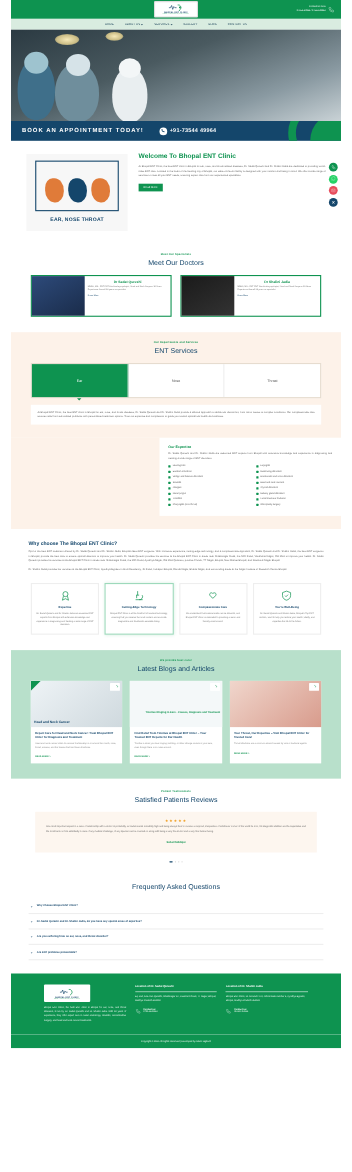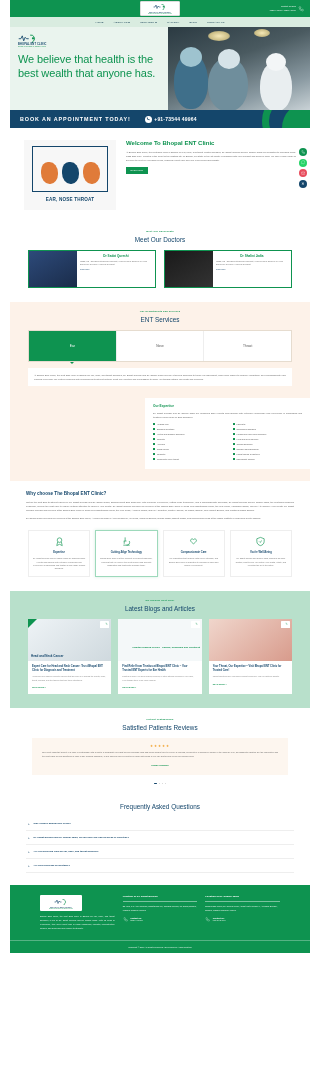--- a/index.html
+++ b/index.html
@@ -227,34 +227,20 @@
       </a>
     <a href="#">
         <span>BLOG</span>
       </a>
     <a href="#">
         <span>CONTACT US</span>
       </a>
   </div>
 
   <div class="hero">
-    <div class="hero-left">
-      <div class="hero-logo">
-        <div class="logo-mark">
-          <svg width="20" height="10" viewBox="0 0 28 14">
-            <path d="M1 8 L4 8 L6 4 L8 11 L10 6 L12 8 L15 8" stroke="#14466b" stroke-width="1.2" fill="none"></path>
-            <path d="M17 3 a5 5 0 0 1 5 8 a3 3 0 0 0 -2 3" stroke="#0e9350" stroke-width="1.3" fill="none"></path>
-            <circle cx="21" cy="7.5" r="1.6" fill="#0e9350"></circle>
-          </svg>
-        </div>
-        <div class="logo-title">BHOPAL ENT CLINIC</div>
-        <div class="logo-sub">EXPERT CARE FOR EAR, NOSE &amp; THROAT</div>
-      </div>
-      <h1 class="hero-h1">We believe that health is the best wealth that anyone has.</h1>
-    </div>
     <div class="hero-right">
       <div class="or-scene">
         <div class="or-light" style="left:40px;top:4px;"></div>
         <div class="or-light" style="left:86px;top:2px;width:16px;height:8px;"></div>
         <div class="surgeon" style="left:6px;top:26px;width:34px;height:56px;background:#3f6f8a;"></div>
         <div class="surgeon" style="left:12px;top:20px;width:22px;height:20px;background:#9ec3cf;border-radius:50%;"></div>
         <div class="surgeon" style="left:40px;top:30px;width:40px;height:54px;background:#6f8e9c;"></div>
         <div class="surgeon" style="left:50px;top:22px;width:22px;height:20px;background:#d6e3e8;border-radius:50%;"></div>
         <div class="surgeon" style="left:92px;top:34px;width:32px;height:50px;background:#e9eef0;"></div>
         <div class="surgeon" style="left:98px;top:26px;width:20px;height:18px;background:#f3f6f7;border-radius:50%;"></div>

